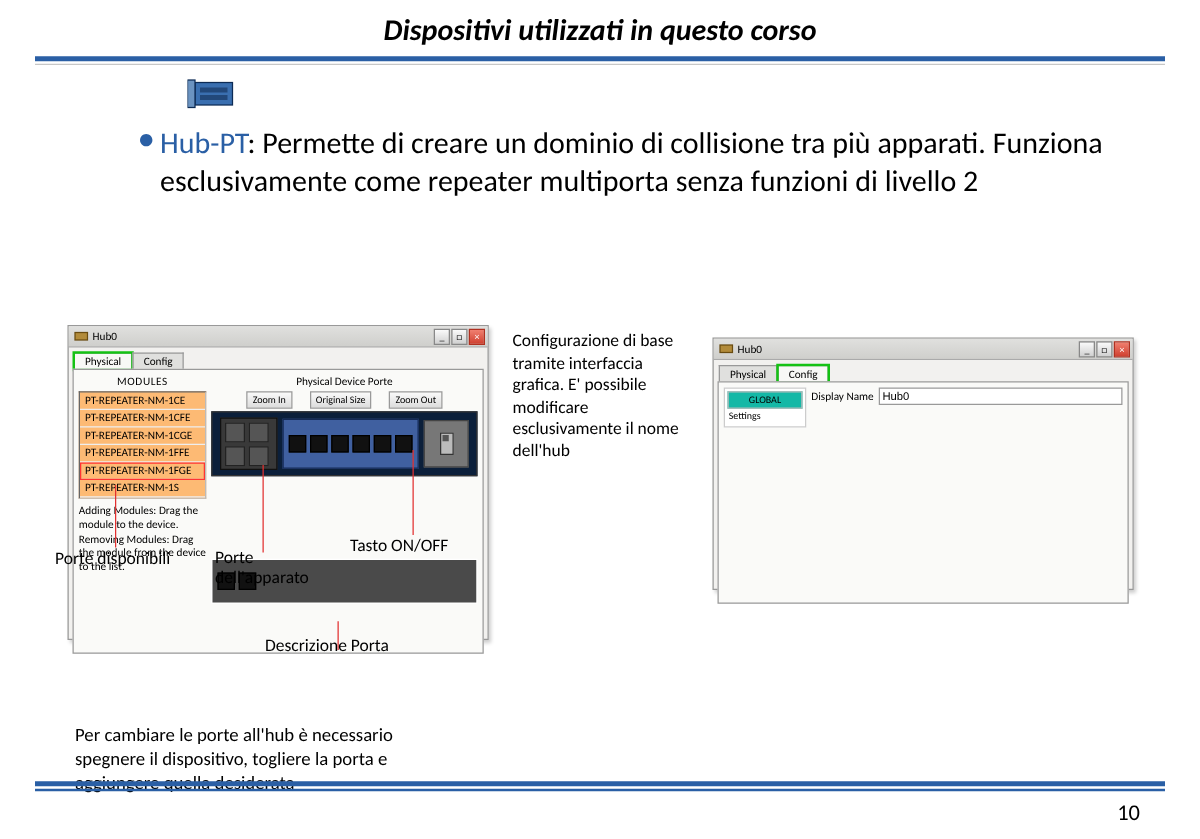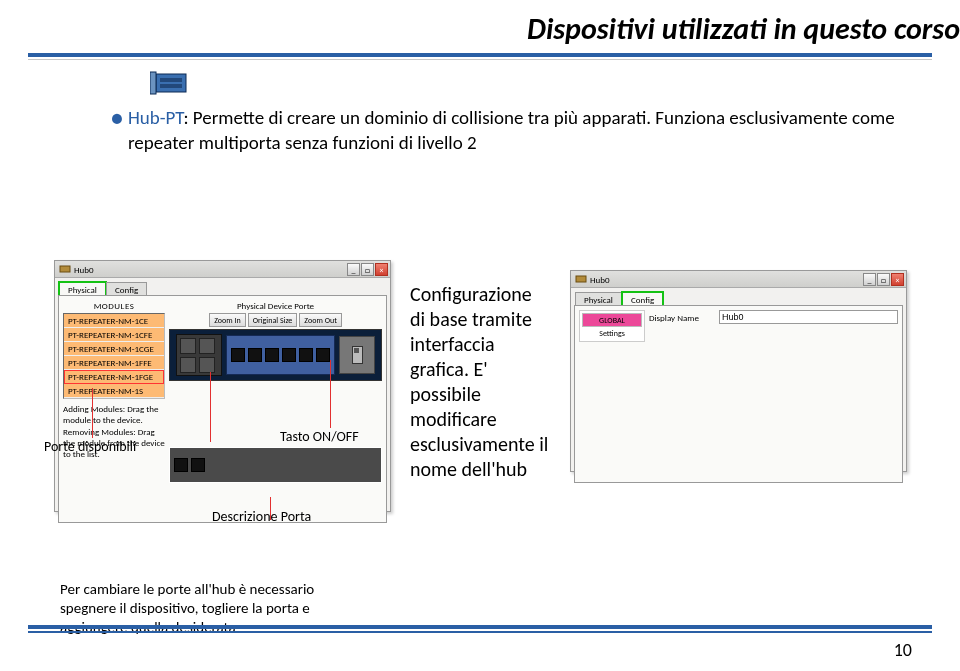--- a/index.html
+++ b/index.html
@@ -1,23 +1,23 @@
 <!DOCTYPE html>
 <html><head>
 <meta charset="utf-8">
 <style>
 html,body{margin:0;padding:0;font-family:Calibri,Arial,sans-serif;background:#fff;color:#000}
 .page{width:960px;height:671px;position:relative;overflow:hidden}
-.title{font-size:30px;font-weight:bold;font-style:italic;text-align:right;padding:10px 0 6px}
+.title{font-size:24px;font-weight:bold;font-style:italic;text-align:center;padding:10px 0 6px}
 .thick-line{height:4px;background:#2a5fa5;margin:0 28px}
 .thin-line{height:1px;background:#c7c7c7;margin-top:2px;margin-left:28px;margin-right:28px}
 .icon-row{margin:10px 0 4px 150px}
 .device-icon{display:inline-block;width:44px;height:28px;position:relative}
 .device-icon svg{display:block}
-.bullets{margin:4px 60px 10px 70px;font-size:19px;line-height:1.3}
+.bullets{margin:4px 60px 10px 70px;font-size:24px;line-height:1.3}
 .bullets li{margin-bottom:2px;list-style:none;position:relative;padding-left:18px}
 .bullets li:before{content:"•";color:#2a5fa5;font-size:28px;position:absolute;left:0;top:-6px}
 .bullets .run{display:inline}
 .hubpt{color:#2a5fa5}
 .callouts{position:absolute;top:260px;left:0;width:960px;height:380px}
 .win{position:absolute;background:#f2f1ef;border:1px solid #999;font-size:9px;box-shadow:2px 2px 3px rgba(0,0,0,.2)}
 .win-title{background:linear-gradient(#e0e0de,#cfcfcc);height:16px;border-bottom:1px solid #aaa;display:flex;align-items:center;padding:0 4px;position:relative}
 .win-title .wicon{width:12px;height:12px;margin-right:3px}
 .win-close{position:absolute;right:2px;top:2px;display:flex;gap:1px}
 .win-close span{width:11px;height:11px;border:1px solid #888;background:linear-gradient(#fafafa,#d0d0d0);display:inline-flex;align-items:center;justify-content:center;font-size:8px;line-height:1}
@@ -25,36 +25,36 @@
 .tabs{display:flex;padding:3px 4px 0;gap:0}
 .tab{border:1px solid #999;border-bottom:none;background:#f8f8f6;padding:1px 8px;font-size:9px;position:relative;top:1px}
 .tab.inactive{background:#e0e0de}
 .tab.hilite{outline:2px solid #14c214;outline-offset:-1px}
 .body{border:1px solid #999;margin:0 3px 3px;background:#fafaf8;padding:4px;position:relative}
 .modlist-title{text-align:center;font-size:9px;letter-spacing:.5px}
 .modlist{border:1px inset #bbb;background:#fdba74;margin-top:2px}
 .modlist div{padding:1px 4px;border-bottom:1px solid #eee;font-size:9px}
 .modlist div.sel{outline:1px solid #f33;outline-offset:-1px}
 .physview-title{text-align:center;font-size:9px}
-.zoomrow{display:flex;gap:2px;justify-content:center;margin:2px 0}
+.zoomrow{display:flex;gap:14px;justify-content:center;margin:2px 0}
 .zbtn{border:1px solid #999;background:linear-gradient(#fafafa,#dcdcdc);padding:1px 4px;font-size:8px}
 .device{background:#0b1f3a;border:1px solid #333;height:50px;margin-top:2px;position:relative;display:flex;align-items:center;gap:4px;padding:0 6px}
 .chassis{background:#393939;width:44px;height:40px;border:1px solid #111;position:relative}
 .chassis .slot{background:#555;border:1px solid #222;position:absolute}
 .portrack{background:#4060a0;border:1px solid #152a55;height:38px;flex:1;display:flex;align-items:center;gap:3px;padding:0 4px}
 .port{width:12px;height:12px;background:#111;border:1px solid #000}
 .switchpanel{background:#777;border:1px solid #444;width:34px;height:36px;display:flex;flex-direction:column;gap:2px;align-items:center;justify-content:center}
 .toggle{width:9px;height:16px;background:#bbb;border:1px solid #333;position:relative}
 .toggle:after{content:"";position:absolute;left:1px;top:1px;width:5px;height:5px;background:#555}
 .desc-area{margin-top:4px;font-size:9px;line-height:1.25}
 .port-desc{border:1px solid #fff;height:34px;margin-top:2px;position:relative;background:#0b1f3a}
 .port-desc-inner{background:#4a4a4a;height:100%;display:flex;align-items:center;gap:3px;padding:0 4px}
 .label{position:absolute;font-size:14px;color:#000}
 .arrow-line{position:absolute;background:#e23030}
-.cfg-label{position:absolute;left:410px;top:22px;width:140px;font-size:20px;line-height:1.25}
+.cfg-label{position:absolute;left:410px;top:4px;width:140px;font-size:14px;line-height:1.25}
 .global-body{display:flex;gap:4px}
 .glcol{border:1px solid #ccc;background:#fff;padding:2px;font-size:8px}
 .pagenum{position:absolute;right:48px;bottom:10px;font-size:18px}
 .footer-line1{position:absolute;left:28px;right:28px;bottom:42px;height:4px;background:#2a5fa5}
 .footer-line2{position:absolute;left:28px;right:28px;bottom:38px;height:2px;background:#2a5fa5}
 .footnote{position:absolute;left:60px;top:320px;width:300px;font-size:15px;line-height:1.25}
 </style>
 </head>
 <body>
 <div class="page">
@@ -169,37 +169,38 @@
     <span class="x">×</span>
    </div>
   </div>
   <div class="tabs">
    <div class="tab inactive">Physical</div>
    <div class="tab hilite">Config</div>
   </div>
   <div class="body" style="height:168px">
    <div class="global-body">
     <div class="glcol" style="width:60px">
-     <div style="background:#ec4899;border:1px solid #bbb;text-align:center;padding:1px">GLOBAL</div>
-     <div style="text-align:center;padding:1px">Settings</div>
+     <div style="background:#14b8a6;border:1px solid #bbb;text-align:center;padding:1px">GLOBAL</div>
+     <div style="text-align:left;padding:1px">Settings</div>
     </div>
     <div style="flex:1">
-     <div style="display:flex;gap:20px;align-items:center">
+     <div style="display:flex;gap:4px;align-items:center">
       <span style="font-size:9px">Display Name</span>
       <input style="flex: 1 1 0%; border: 1px solid rgb(153, 153, 153); font-size: 9px; padding: 1px 2px; background: rgb(255, 255, 255);" value="Hub0">
      </div>
     </div>
    </div>
   </div>
  </div>
 
  <div class="arrow-line" style="left:92px;top:128px;width:1px;height:50px"></div>
  <div class="label" style="left:44px;top:178px">Porte disponibili</div>
 
  <div class="arrow-line" style="left:210px;top:112px;width:1px;height:70px"></div>
+ <div class="label" style="left:172px;top:178px;width:90px;line-height:1.15">Porte dell'apparato</div>
 
  <div class="arrow-line" style="left:330px;top:100px;width:1px;height:68px"></div>
  <div class="label" style="left:280px;top:168px">Tasto ON/OFF</div>
 
  <div class="arrow-line" style="left:270px;top:237px;width:1px;height:23px"></div>
  <div class="label" style="left:212px;top:248px">Descrizione Porta</div>
 
  <div class="cfg-label">Configurazione di base tramite interfaccia grafica. E' possibile modificare esclusivamente il nome dell'hub</div>
 
  <div class="footnote">Per cambiare le porte all'hub è necessario spegnere il dispositivo, togliere la porta e aggiungere quella desiderata</div>

